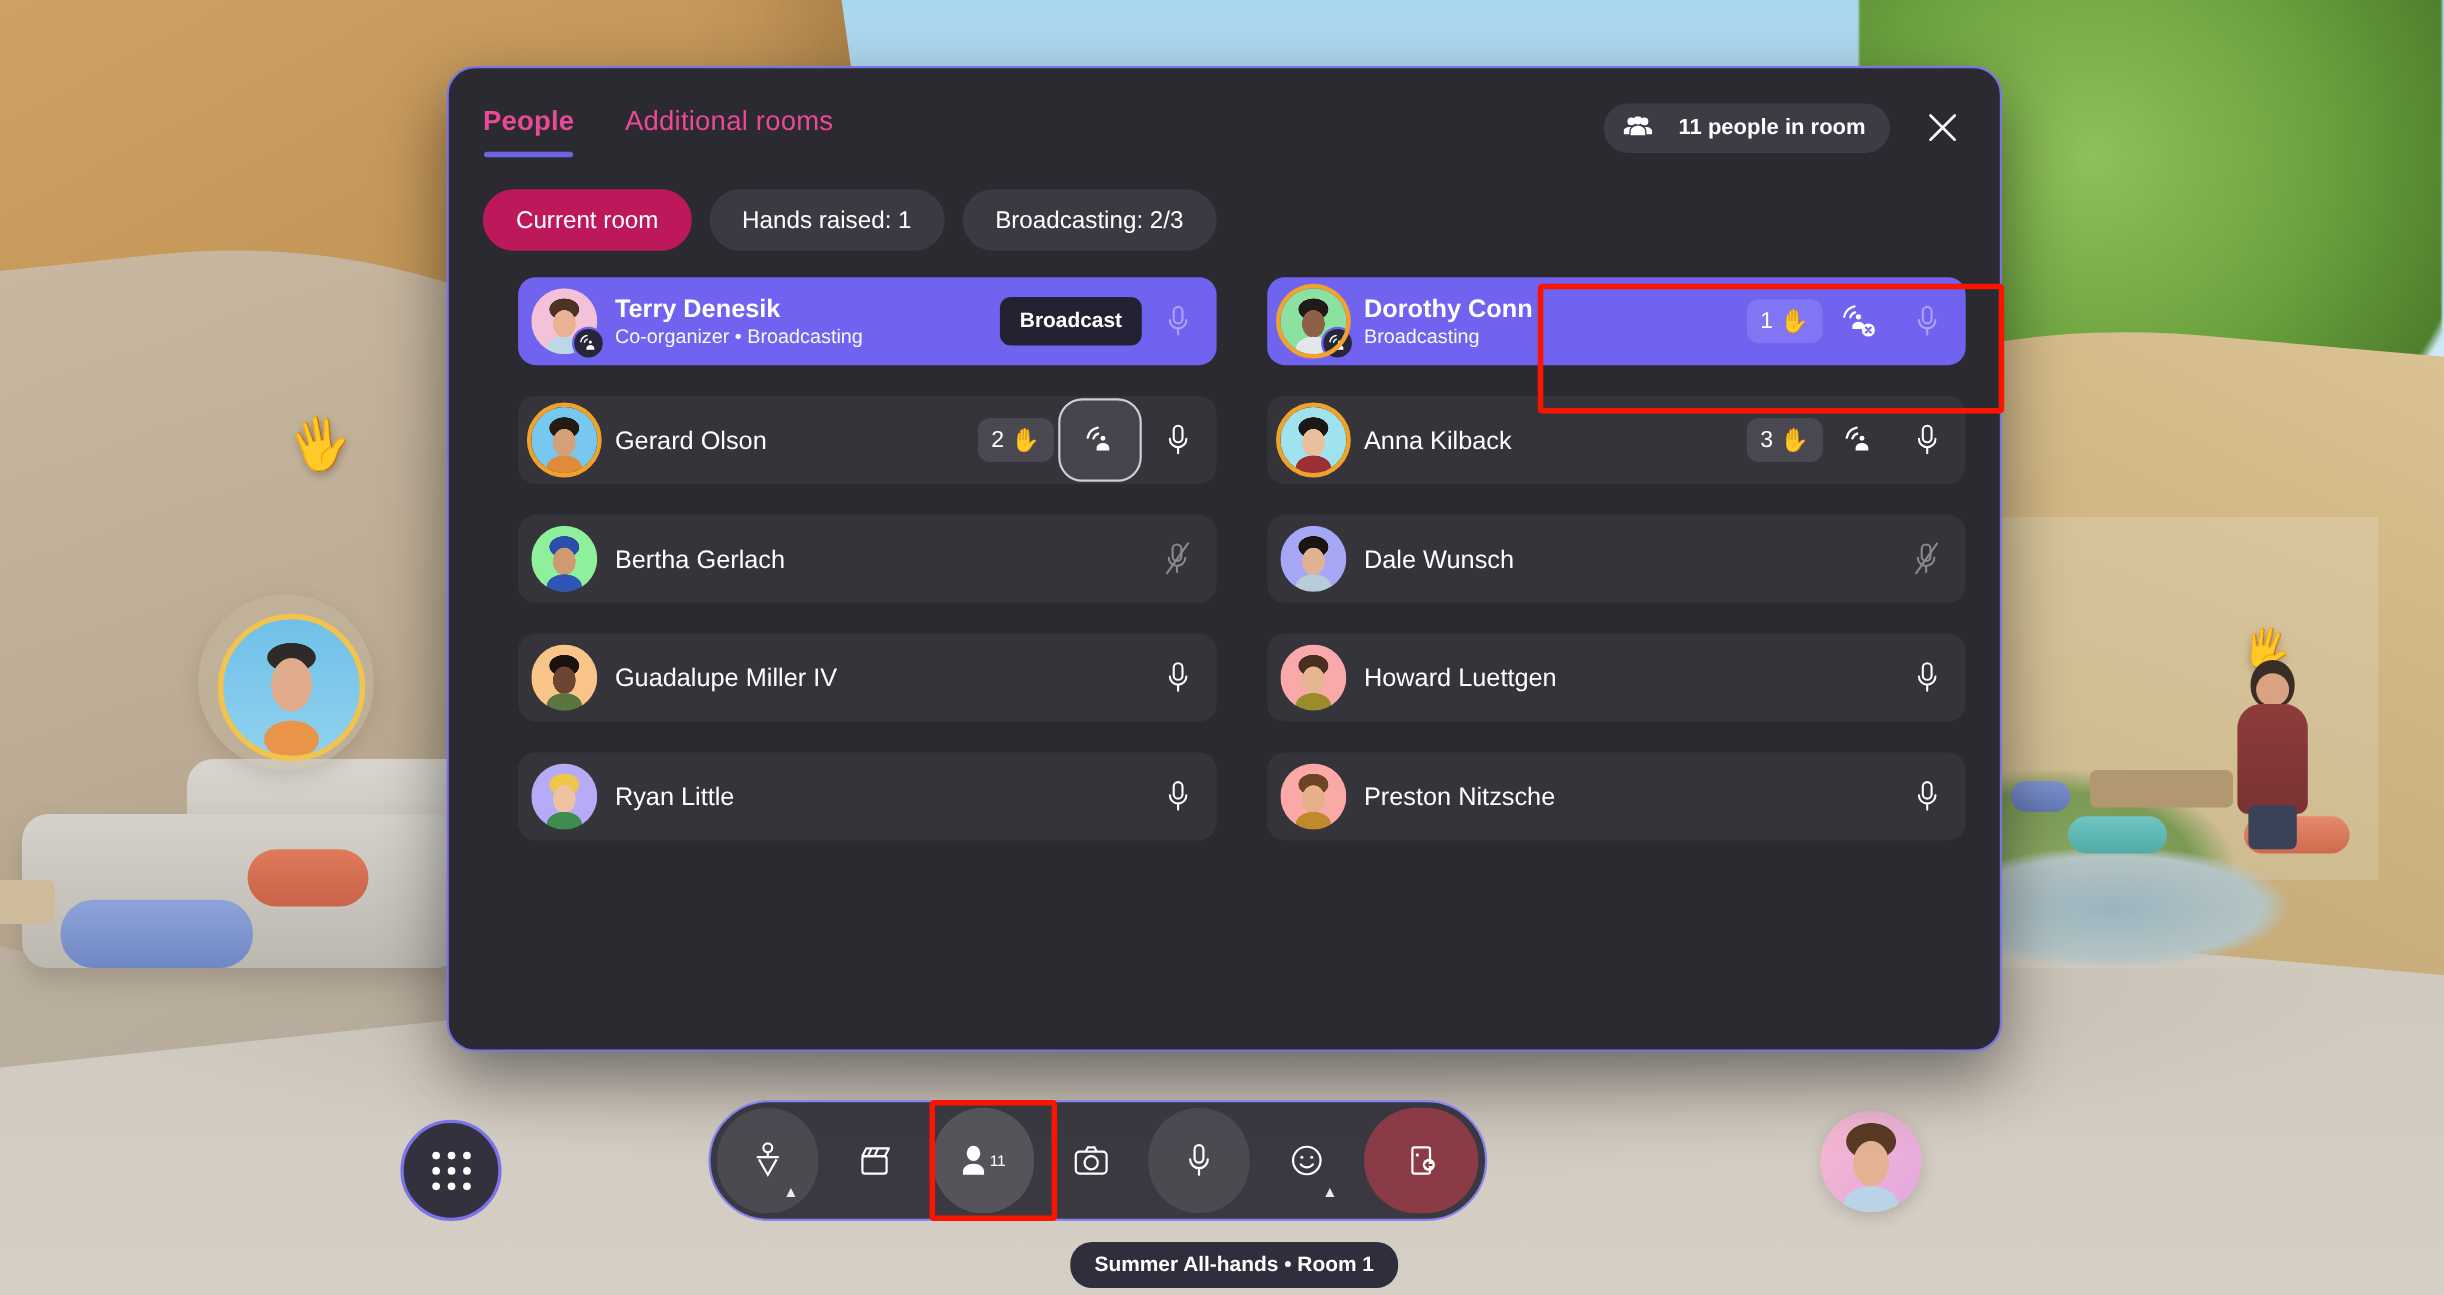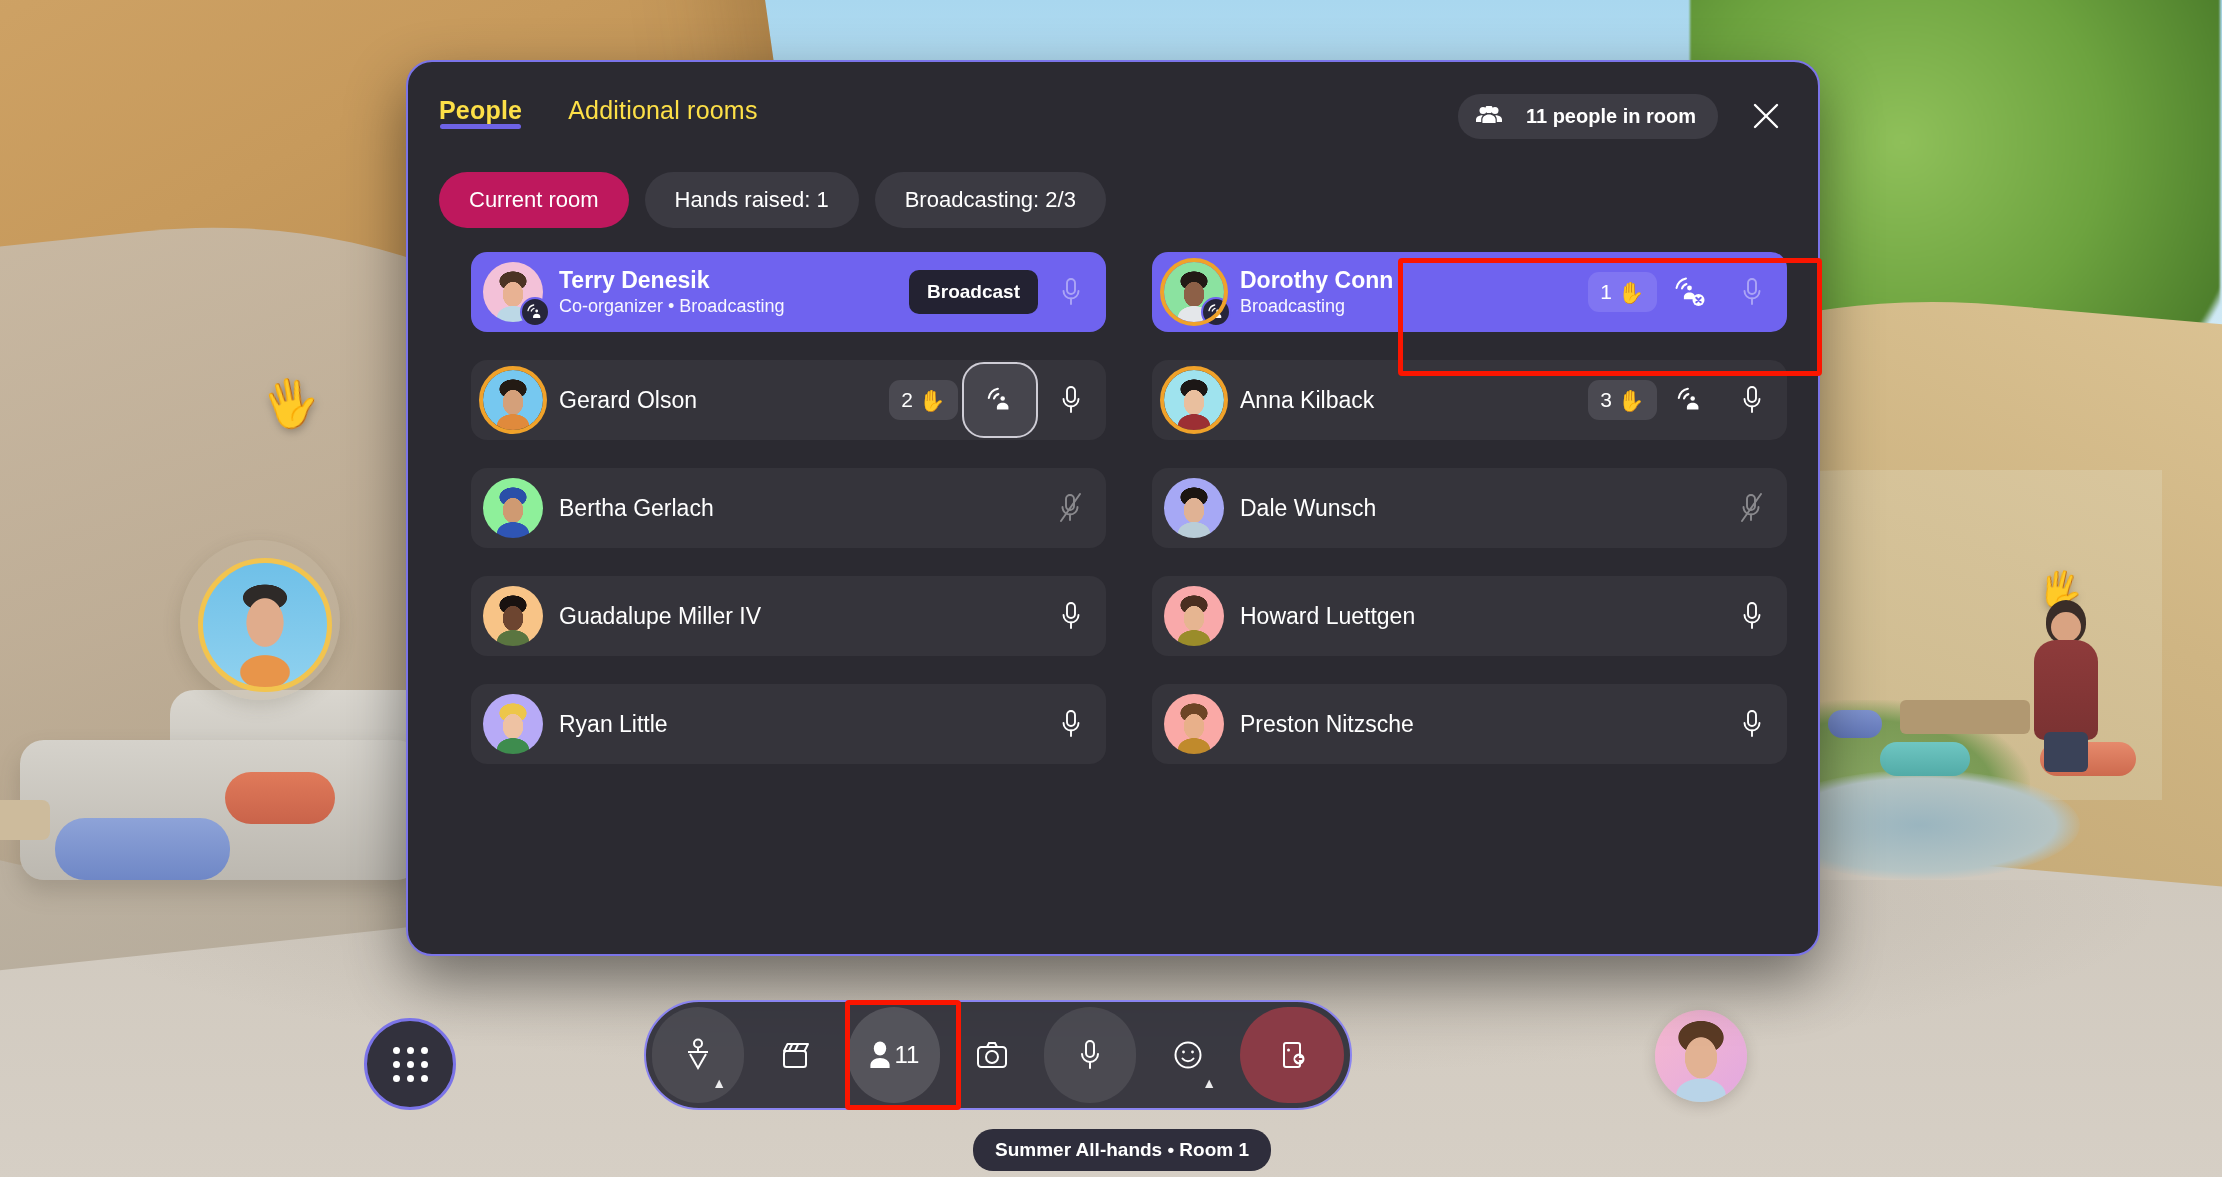--- a/index.html
+++ b/index.html
@@ -182,22 +182,22 @@
     position: absolute; left: 406px; top: 60px; width: 1414px; height: 896px;
     background: #2b2a31;
     border: 2px solid #7b74e8;
     border-radius: 26px;
     box-shadow: 0 24px 60px rgba(0,0,0,.45);
     overflow: hidden;
   }
   .panel-head { position: relative; height: 116px; }
   .tabs { position: absolute; left: 31px; top: 34px; display: flex; gap: 46px; align-items: flex-start; }
   .tab {
-    position: relative; color: #fde047; font-size: 25px; letter-spacing: .2px;
-    padding-bottom: 4px; cursor: pointer; background: none; border: none;
+    position: relative; color: #ec4899; font-size: 25px; letter-spacing: .2px;
+    padding-bottom: 18px; cursor: pointer; background: none; border: none;
     font-family: "Liberation Sans", sans-serif;
   }
   .tab.active { font-weight: 600; }
   .tab.active::after {
     content: ""; position: absolute; left: 1px; right: 1px; bottom: 0; height: 5px;
     background: #6e63e6; border-radius: 3px;
   }
   .head-right { position: absolute; right: 26px; top: 28px; display: flex; align-items: center; gap: 22px; }
   .people-badge {
     display: flex; align-items: center; gap: 24px;
@@ -302,21 +302,21 @@
     padding: 0 6px;
   }
   .tb {
     position: relative; width: 92px; height: 96px; border-radius: 48px;
     display: flex; align-items: center; justify-content: center; cursor: pointer;
     color: #fff; background: transparent; border: none;
   }
   .tb.raised { background: rgba(255,255,255,.085); }
   .tb.active { background: rgba(255,255,255,.14); }
   .tb.leave { background: #8a3b46; width: 104px; border-radius: 50px; }
-  .tb .count { font-size: 24px; margin-left: 4px; }
+  .tb .count { font-size: 14px; margin-left: 4px; }
   .tb .caret { position: absolute; bottom: 12px; right: 18px; font-size: 14px; opacity: .9; }
 
   #room-label {
     position: absolute; left: 973px; top: 1129px;
     background: #2f2e3c; color: #fff; font-size: 19px; font-weight: 600;
     padding: 10px 22px; border-radius: 20px; white-space: nowrap;
   }
 
   svg { display: block; }
 </style>

